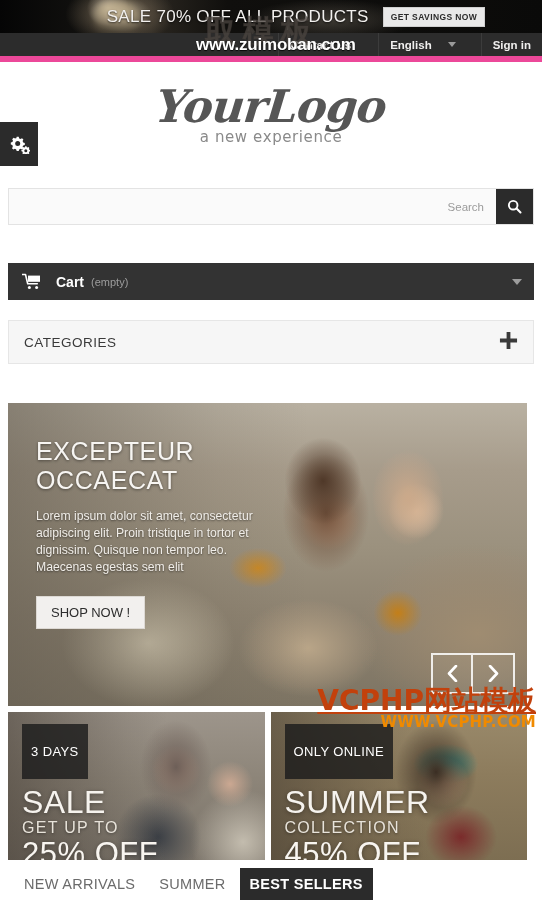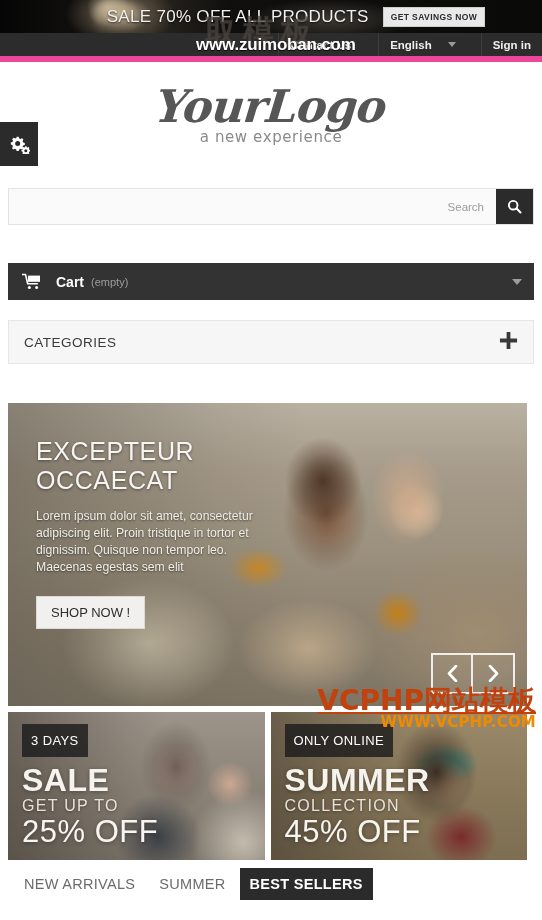--- a/index.html
+++ b/index.html
@@ -216,24 +216,24 @@
       radial-gradient(ellipse 50px 44px at 190px 125px, #7a2b2b 0%, rgba(122,43,43,0) 72%),
       linear-gradient(180deg,#9a8a6b 0%, #8d7c5d 42%, #7d6e52 100%);
   }
   .tile::before {
     content:""; position:absolute; left:0; top:0; width:62%; height:100%;
     background: linear-gradient(90deg, rgba(60,52,44,.5), rgba(60,52,44,.1) 75%, rgba(0,0,0,0));
   }
   .tile-body { position: absolute; left: 14px; top: 12px; z-index: 3; }
   .tag-chip {
     display: inline-block; background: rgba(28,28,28,.82); color: #fff;
-    font-size: 13px; padding: 9px 9px; letter-spacing: .4px;
+    font-size: 13px; padding: 20px 9px; letter-spacing: .4px;
   }
   .tile-big {
-    color: #f6f3ee; font-size: 32px; line-height: 34px; font-weight: 700;
+    color: #f6f3ee; font-size: 32px; line-height: 34px; font-weight: 400;
     letter-spacing: .5px; margin-top: 6px; text-shadow: 0 1px 4px rgba(0,0,0,.35);
   }
   .tile-sub {
     color: #e8e3da; font-size: 16px; letter-spacing: 1.3px; line-height: 18px;
     text-shadow: 0 1px 3px rgba(0,0,0,.4);
   }
   .tile-off {
     color: #f8f5f0; font-size: 31px; line-height: 34px; letter-spacing: .5px;
     text-shadow: 0 1px 4px rgba(0,0,0,.35);
   }

